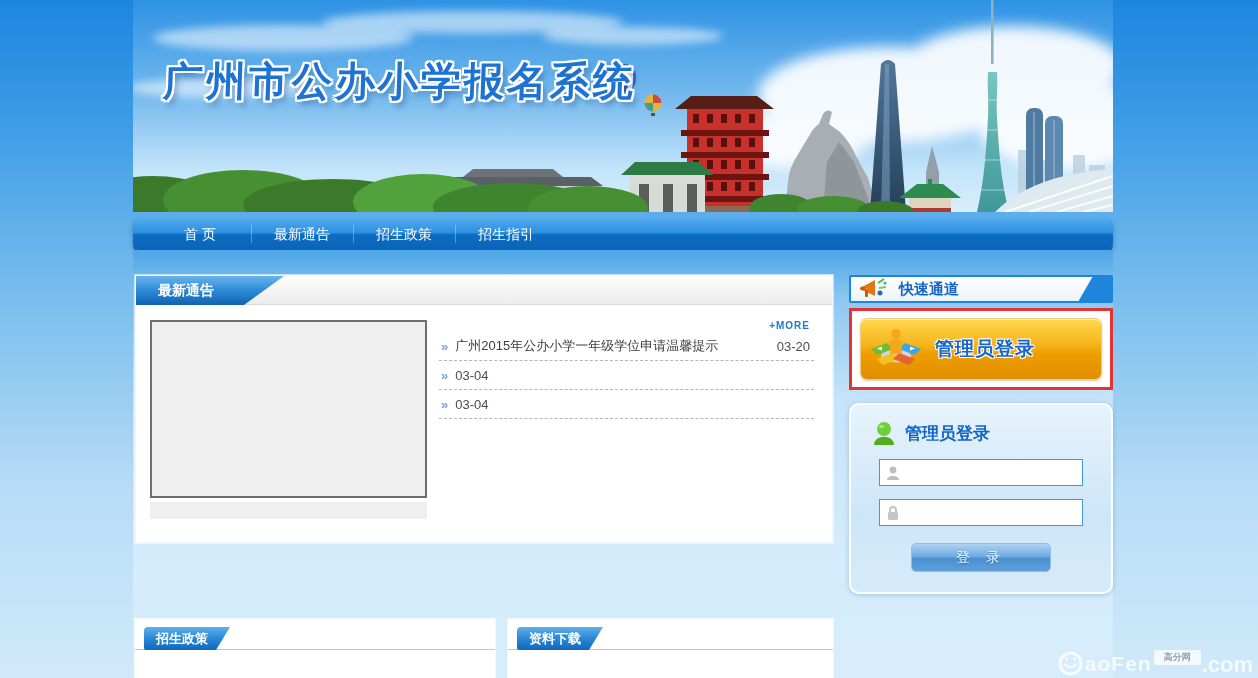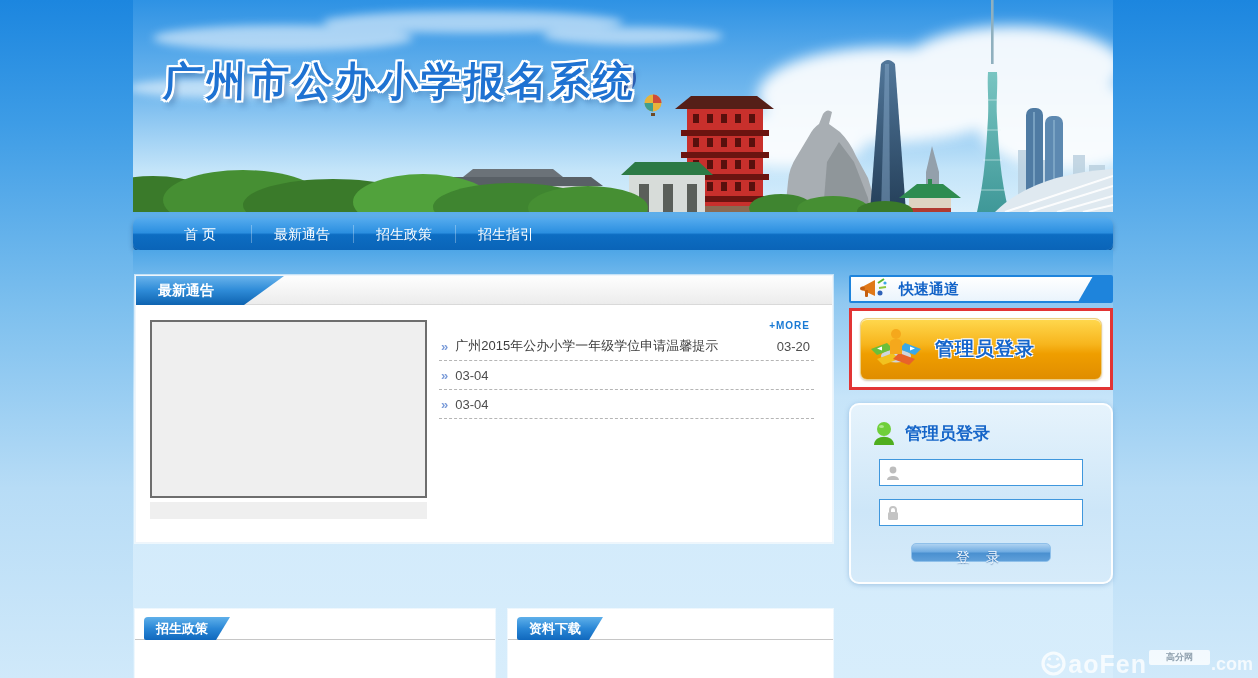--- a/index.html
+++ b/index.html
@@ -95,21 +95,21 @@
     background: linear-gradient(180deg, #e6f3fc 0%, #cde6f8 60%, #d6ebfa 100%);
     box-shadow: 0 1px 5px rgba(60,120,180,.35);
   }
   .login-title { display: flex; align-items: center; gap: 8px; color: #1464c8; font-weight: bold; font-size: 17px; }
   .input-row {
     margin: 13px auto 0; width: 204px; height: 27px; background: #fff; border: 1px solid #3f97dd;
     display: flex; align-items: center; padding-left: 5px; gap: 4px;
   }
   .input-row input { border: none; outline: none; flex: 1; height: 22px; font-size: 13px; min-width: 0; background: transparent; }
   .login-btn {
-    margin: 17px auto 0; width: 140px; height: 19px; border-radius: 5px; cursor: pointer;
+    margin: 17px auto 0; width: 140px; height: 29px; border-radius: 5px; cursor: pointer;
     background: linear-gradient(180deg, #aed2f1 0%, #6fabe1 46%, #4a90d0 54%, #5f9fd9 100%);
     border: 1px solid #8fc0ea; color: #f2f8ff; font-size: 14px; text-align: center; line-height: 27px;
     letter-spacing: 6px; text-shadow: 0 1px 1px rgba(30,80,140,.55);
   }
 
   
   .bottom-row { display: flex; margin-top: 25px; gap: 13px; }
   .b-panel { background: #fff; height: 130px; padding-top: 8px; box-shadow: 0 0 0 1px rgba(255,255,255,.6); }
   .b-panel.policy { width: 360px; }
   .b-panel.download { width: 325px; }
@@ -117,26 +117,26 @@
   .tab2 {
     display: inline-block; height: 23px; line-height: 23px; padding: 0 22px 0 12px; margin-bottom: -1px;
     color: #fff; font-size: 13px; font-weight: bold;
     background: linear-gradient(180deg, #5fb0ea 0%, #2a87d6 50%, #1068bd 100%);
     clip-path: polygon(0 0, 100% 0, calc(100% - 14px) 100%, 0 100%);
     border-radius: 4px 0 0 2px;
   }
 
   
   .watermark { position: absolute; right: 5px; bottom: 1px; display: flex; align-items: flex-end; color: rgba(255,255,255,.85); opacity: .9; }
-  .wm-text { font-size: 25px; font-weight: bold; letter-spacing: 1px; line-height: 26px; }
+  .wm-text { font-size: 21px; font-weight: bold; letter-spacing: 1px; line-height: 26px; }
   .wm-badge {
     font-size: 9px; background: rgba(255,255,255,.85); color: #8a9aa8; border-radius: 2px;
-    padding: 1px 17px; align-self: flex-start; margin: 0 1px 0 2px; font-weight: bold;
-  }
-  .wm-suffix { font-size: 18px; font-weight: bold; line-height: 25px; }
+    padding: 1px 10px; align-self: flex-start; margin: 0 1px 0 2px; font-weight: bold;
+  }
+  .wm-suffix { font-size: 22px; font-weight: bold; line-height: 25px; }
 </style>
 </head>
 <body>
 
 <div class="wrapper">
 
 
   <div class="banner">
     <svg viewBox="0 0 980 212" preserveAspectRatio="none">
       <defs>

